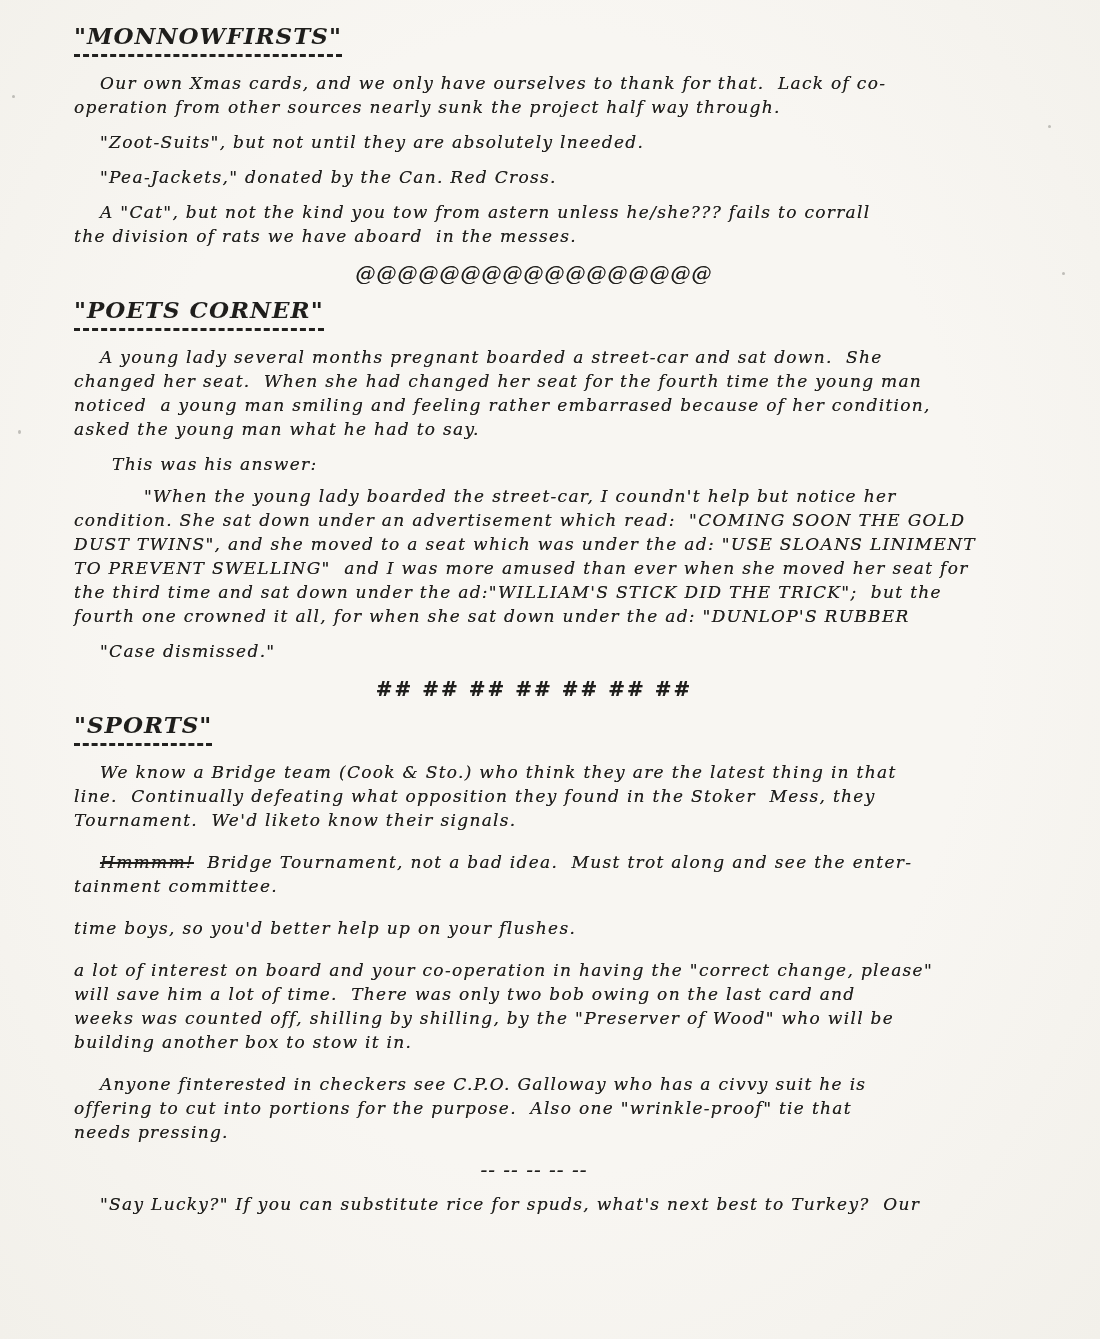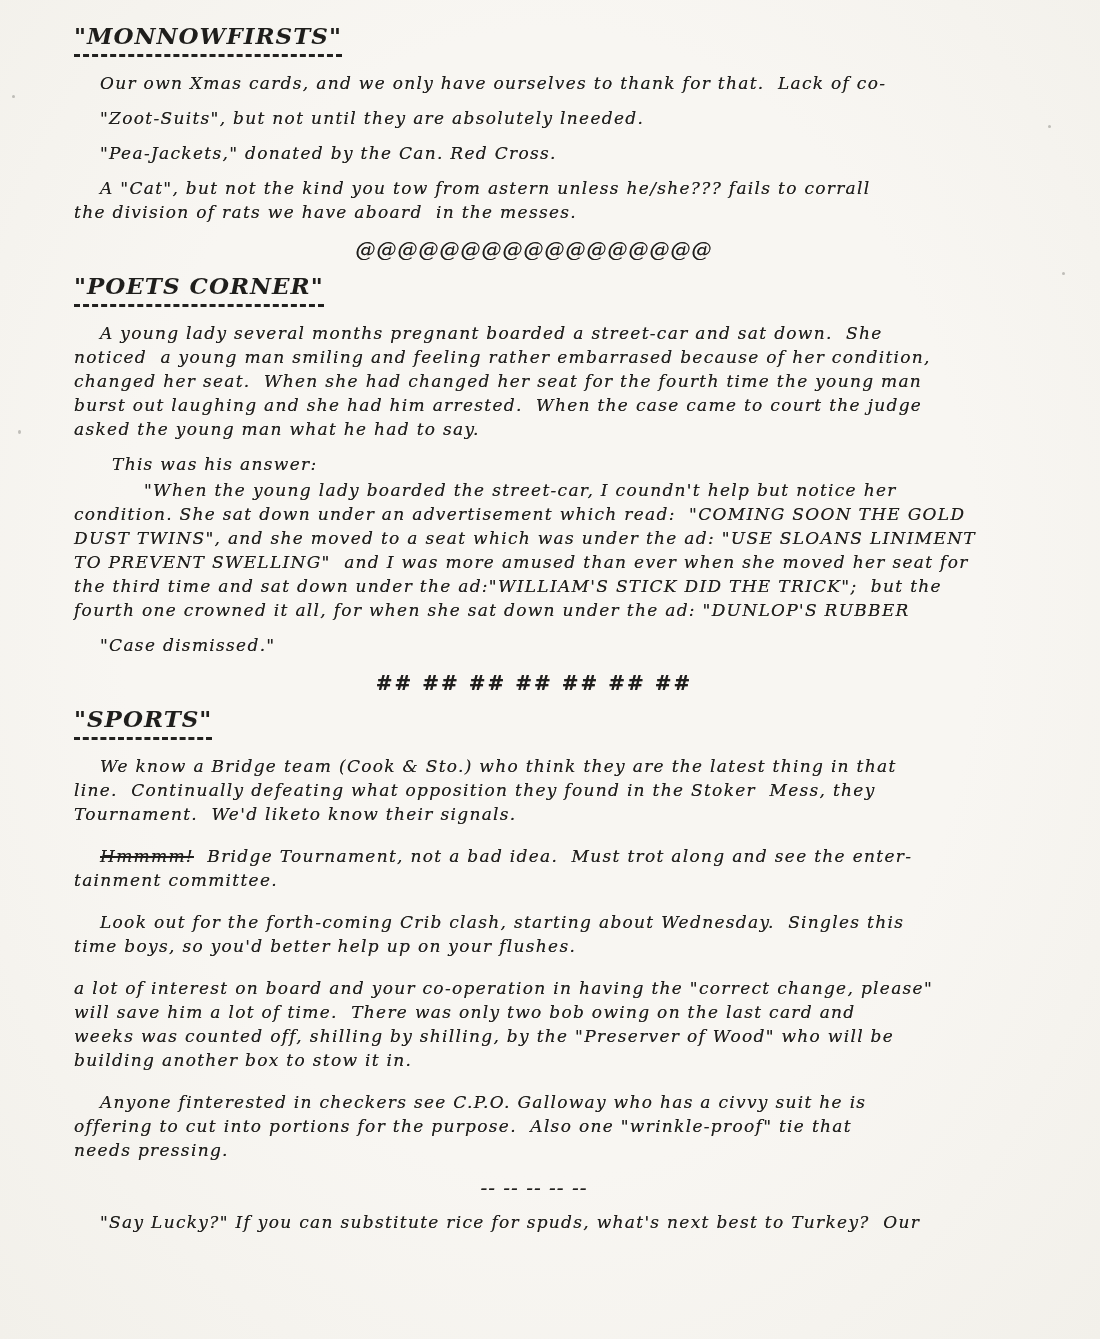--- a/index.html
+++ b/index.html
@@ -44,20 +44,21 @@
 </head>
 <body>
 
 <div class="page">
   <div class="content">
 
     <h1 class="heading"><span class="heading-text">"MONNOWFIRSTS"</span></h1>
 
     <p class="para">
       <span class="line indent">Our own Xmas cards, and we only have ourselves to thank for that.  Lack of co-</span>
+      <span class="line">operation from other sources nearly sunk the project half way through.</span>
     </p>
 
     <p class="para">
       <span class="line indent">"Zoot-Suits", but not until they are absolutely lneeded.</span>
     </p>
 
     <p class="para">
       <span class="line indent">"Pea-Jackets," donated by the Can. Red Cross.</span>
     </p>
 
@@ -65,27 +66,26 @@
       <span class="line indent">A "Cat", but not the kind you tow from astern unless he/she??? fails to corrall</span>
       <span class="line">the division of rats we have aboard  in the messes.</span>
     </p>
 
     <span class="divider">@@@@@@@@@@@@@@@@@</span>
 
     <h1 class="heading"><span class="heading-text">"POETS CORNER"</span></h1>
 
     <p class="para">
       <span class="line indent">A young lady several months pregnant boarded a street-car and sat down.  She</span>
+      <span class="line">changed her seat.  When she had changed her seat for the fourth time the young man</span>
       <span class="line">noticed  a young man smiling and feeling rather embarrased because of her condition,</span>
-      <span class="line">changed her seat.  When she had changed her seat for the fourth time the young man</span>
-      <span class="line">burst out laughing and she had him arrested.  When the case came to court the judge</span>
       <span class="line">asked the young man what he had to say.</span>
     </p>
 
-    <p class="para" style="margin-bottom:2px;">
+    <p class="para" style="margin-bottom:8px;">
       <span class="line indent-mid">This was his answer:</span>
     </p>
 
     <p class="para">
       <span class="line indent-deep">"When the young lady boarded the street-car, I coundn't help but notice her</span>
       <span class="line">condition. She sat down under an advertisement which read:  "COMING SOON THE GOLD</span>
       <span class="line">DUST TWINS", and she moved to a seat which was under the ad: "USE SLOANS LINIMENT</span>
       <span class="line">TO PREVENT SWELLING"  and I was more amused than ever when she moved her seat for</span>
       <span class="line">the third time and sat down under the ad:"WILLIAM'S STICK DID THE TRICK";  but the</span>
       <span class="line">fourth one crowned it all, for when she sat down under the ad: "DUNLOP'S RUBBER</span>
@@ -104,21 +104,20 @@
       <span class="line">line.  Continually defeating what opposition they found in the Stoker  Mess, they</span>
       <span class="line">Tournament.  We'd liketo know their signals.</span>
     </p>
 
     <p class="para gap-lg">
       <span class="line indent"><span class="strike">Hmmmm!</span><span>  Bridge Tournament, not a bad idea.  Must trot along and see the enter-</span></span>
       <span class="line">tainment committee.</span>
     </p>
 
     <p class="para gap-lg">
-      <span class="line indent">Look out for the forth-coming Crib clash, starting about Wednesday.  Singles this</span>
       <span class="line">time boys, so you'd better help up on your flushes.</span>
     </p>
 
     <p class="para gap-lg">
       <span class="line">a lot of interest on board and your co-operation in having the "correct change, please"</span>
       <span class="line">will save him a lot of time.  There was only two bob owing on the last card and</span>
       <span class="line">weeks was counted off, shilling by shilling, by the "Preserver of Wood" who will be</span>
       <span class="line">building another box to stow it in.</span>
     </p>
 

